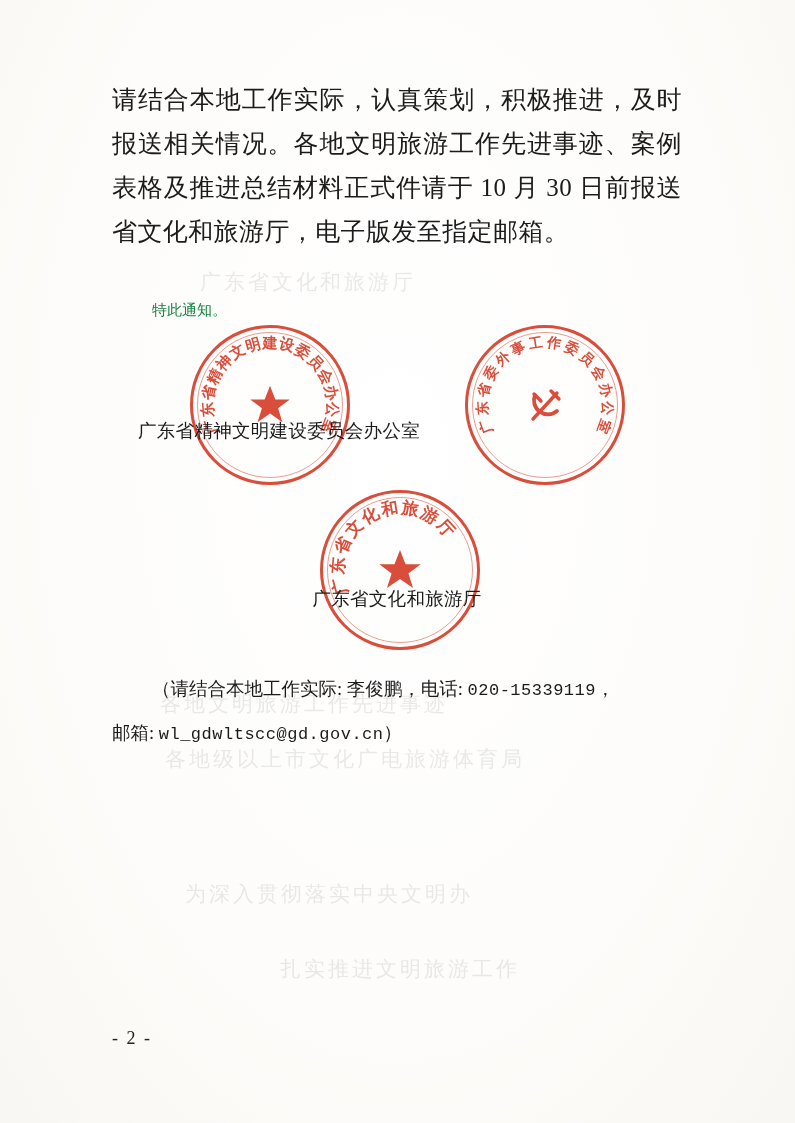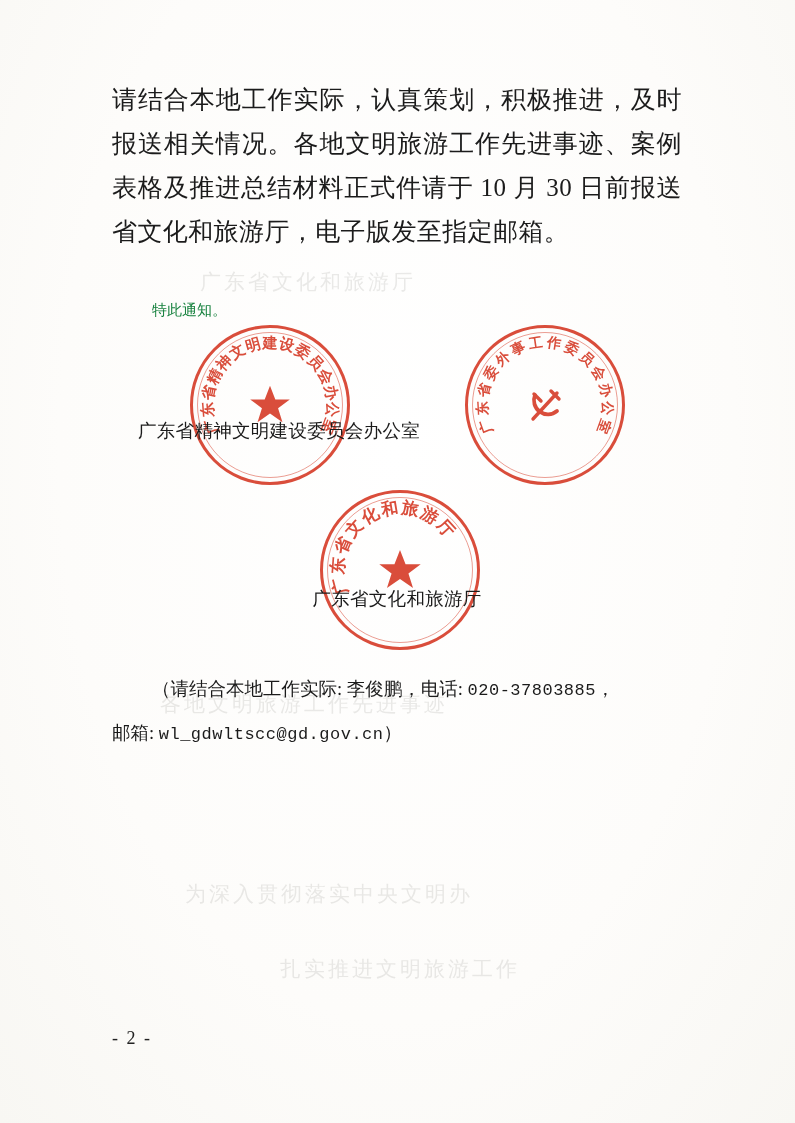--- a/index.html
+++ b/index.html
@@ -183,20 +183,21 @@
   }
 </style>
 </head>
 <body>
 
 <div class="page">
   <div class="paper-tint"></div>
 
   <div class="ghost" style="left:200px; top:268px;">广东省文化和旅游厅</div>
   <div class="ghost" style="left:160px; top:690px;">各地文明旅游工作先进事迹</div>
+  <div class="ghost" style="left:165px; top:745px;">各地级以上市文化广电旅游体育局</div>
   <div class="ghost" style="left:185px; top:880px;">为深入贯彻落实中央文明办</div>
   <div class="ghost" style="left:280px; top:955px;">扎实推进文明旅游工作</div>
 
   <div class="content">
     <div class="para">请结合本地工作实际，认真策划，积极推进，及时报送相关情况。各地文明旅游工作先进事迹、案例表格及推进总结材料正式件请于 10 月 30 日前报送省文化和旅游厅，电子版发至指定邮箱。</div>
     <div class="notice-line">特此通知。</div>
   </div>
 
   <div class="seal seal-a">
     <div class="ring"></div>
@@ -284,21 +285,21 @@
     <div class="sig-row">
       <div class="sig-names">
         <span>广东省精神文明建设委员会办公室</span>
       </div>
     </div>
     <div class="sig-third">广东省文化和旅游厅</div>
   </div>
 
   <div class="contact">
     <div class="l1">
-      <span>（请结合本地工作实际: 李俊鹏，电话: </span><span class="mono">020-37803885</span><span>，</span>
+      <span>（请结合本地工作实际: 李俊鹏，电话: </span><span class="mono">020-15339119</span><span>，</span>
     </div>
     <div>
       <span>邮箱: </span><span class="mono">wl_gdwltscc@gd.gov.cn</span><span>）</span>
     </div>
   </div>
 
   <div class="page-number">- 2 -</div>
 </div>
 
 </body></html>

